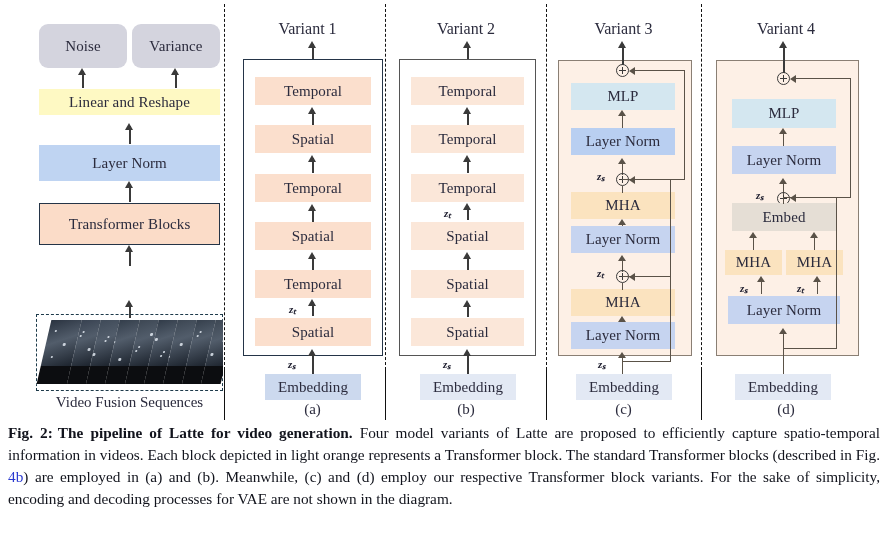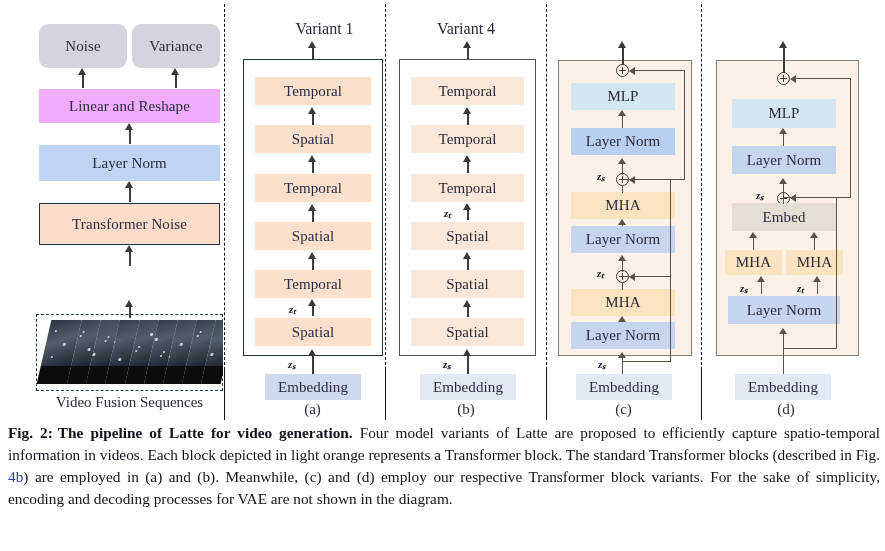--- a/index.html
+++ b/index.html
@@ -167,36 +167,36 @@
     </div>
     <div class="blk rounded" style="left:39px;top:24px;width:88px;height:44px;background:#d4d4de;">
       <span>Noise</span>
     </div>
 
     <div class="arr-line" style="left:82px;top:71px;height:17px;"></div>
     <div class="arr-head" style="left:78px;top:68px;"></div>
     <div class="arr-line" style="left:175px;top:71px;height:17px;"></div>
     <div class="arr-head" style="left:171px;top:68px;"></div>
 
-    <div class="blk" style="left:39px;top:89px;width:181px;height:34px;background:#f0abfc;">
+    <div class="blk" style="left:39px;top:89px;width:181px;height:26px;background:#fef9c3;">
       <span>Linear and Reshape</span>
     </div>
 
     <div class="arr-line" style="left:129px;top:126px;height:18px;"></div>
     <div class="arr-head" style="left:125px;top:123px;"></div>
 
     <div class="blk" style="left:39px;top:145px;width:181px;height:36px;background:#bfd4f2;">
       <span>Layer Norm</span>
     </div>
 
     <div class="arr-line" style="left:129px;top:184px;height:18px;"></div>
     <div class="arr-head" style="left:125px;top:181px;"></div>
 
     <div class="blk bordered" style="left:39px;top:203px;width:181px;height:42px;background:#fbdcc8;">
-      <span>Transformer Noise</span>
+      <span>Transformer Blocks</span>
     </div>
 
     <div class="arr-line" style="left:129px;top:248px;height:18px;"></div>
     <div class="arr-head" style="left:125px;top:245px;"></div>
 
 
     <div class="arr-line" style="left:129px;top:303px;height:15px;"></div>
     <div class="arr-head" style="left:125px;top:300px;"></div>
 
     <div class="vidbox" style="left:36px;top:314px;width:187px;height:77px;">
@@ -266,21 +266,21 @@
             <div class="star" style="width: 1.5px; height: 1.5px; left: 22px; top: 20px;"></div>
             <div class="star" style="width: 2.5px; height: 2.5px; left: 13px; top: 33px;"></div>
           </div>
         </div>
     </div>
 
     <div class="sublabel" style="left:16px;top:394px;width:227px;">
       <span>Video Fusion Sequences</span>
     </div>
 
-    <div class="coltitle" style="left:252px;top:20px;width:145px;">
+    <div class="coltitle" style="left:235px;top:20px;width:145px;">
       <span>Variant 1</span>
     </div>
     <div class="arr-line" style="left:312px;top:44px;height:15px;"></div>
     <div class="arr-head" style="left:308px;top:41px;"></div>
 
     <div class="outline" style="left:243px;top:59px;width:140px;height:297px;background:#ffffff;"></div>
 
     <div class="blk" style="left:255px;top:77px;width:116px;height:28px;background:#fbdfcd;">
       <span>Temporal</span>
       </div>
@@ -322,21 +322,21 @@
     <div class="zlab" style="left:288px;top:356px;">
       <span>zₛ</span></div>
 
     <div class="blk" style="left:265px;top:374px;width:96px;height:26px;background:#ccd9ee;">
       <span>Embedding</span>
       </div>
     <div class="sublabel" style="left:240px;top:401px;width:145px;">
       <span>(a)</span></div>
 
     <div class="coltitle" style="left:396px;top:20px;width:140px;">
-      <span>Variant 4</span></div>
+      <span>Variant 2</span></div>
     <div class="arr-line" style="left:467px;top:44px;height:15px;"></div>
     <div class="arr-head" style="left:463px;top:41px;"></div>
 
     <div class="outline" style="left:399px;top:59px;width:137px;height:297px;background:#ffffff;border-color:#555;"></div>
 
     <div class="blk" style="left:411px;top:77px;width:113px;height:28px;background:#fbe7d9;">
       <span>Temporal</span>
       </div>
     <div class="arr-line" style="left:467px;top:110px;height:15px;"></div>
     <div class="arr-head" style="left:463px;top:107px;"></div>
@@ -375,20 +375,22 @@
     <div class="arr-head" style="left:463px;top:349px;"></div>
     <div class="zlab" style="left:443px;top:356px;">
       <span>zₛ</span></div>
 
     <div class="blk" style="left:420px;top:374px;width:96px;height:26px;background:#e3e9f4;">
       <span>Embedding</span>
       </div>
     <div class="sublabel" style="left:396px;top:401px;width:140px;">
       <span>(b)</span></div>
 
+    <div class="coltitle" style="left:556px;top:20px;width:135px;">
+      <span>Variant 3</span></div>
     <div class="arr-line" style="left:622px;top:44px;height:16px;"></div>
     <div class="arr-head" style="left:618px;top:41px;"></div>
 
     <div class="outline warm" style="left:558px;top:60px;width:134px;height:296px;"></div>
 
     <div class="plus" style="left:616px;top:64px;"></div>
     <div class="arr-line" style="left:622px;top:56px;height:9px;"></div>
 
     <div class="blk" style="left:571px;top:83px;width:104px;height:27px;background:#d4e7f0;">
       <span>MLP</span>
@@ -453,20 +455,22 @@
     <div class="res-h" style="left:634px;top:276px;width:37px;"></div>
     <div class="arr-head thin left" style="left:629px;top:272.5px;"></div>
     <div class="res-h" style="left:622px;top:361px;width:49px;"></div>
 
     <div class="blk" style="left:576px;top:374px;width:96px;height:26px;background:#e3e9f4;">
       <span>Embedding</span>
       </div>
     <div class="sublabel" style="left:556px;top:401px;width:135px;">
       <span>(c)</span></div>
 
+    <div class="coltitle" style="left:712px;top:20px;width:148px;">
+      <span>Variant 4</span></div>
     <div class="arr-line" style="left:783px;top:44px;height:16px;"></div>
     <div class="arr-head" style="left:779px;top:41px;"></div>
 
     <div class="outline warm" style="left:716px;top:60px;width:143px;height:296px;"></div>
 
     <div class="plus" style="left:777px;top:72px;"></div>
     <div class="arr-line" style="left:783px;top:60px;height:13px;"></div>
 
     <div class="blk" style="left:732px;top:99px;width:104px;height:29px;background:#d4e7f0;">
       <span>MLP</span>

